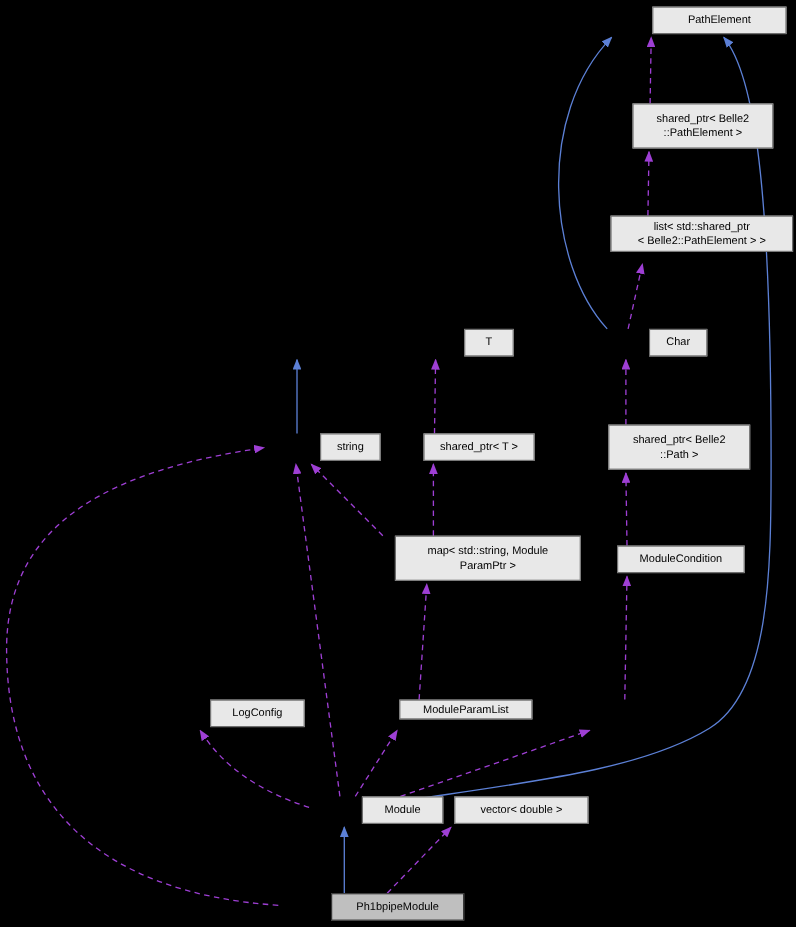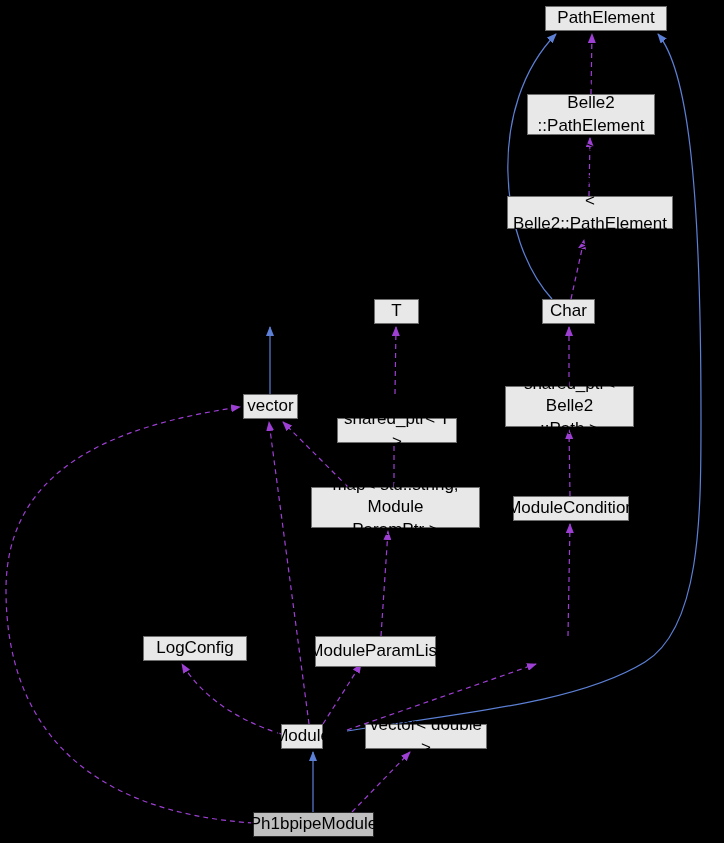--- a/index.html
+++ b/index.html
@@ -22,22 +22,23 @@
     stroke-width:1.2;
   }
   #arrow-uses path { fill:var(--edge-uses,#9e3fd4); }
   #arrow-inherits path { fill:var(--edge-inherits,#5c80d6); }
   .node {
     position:absolute;
     display:flex; align-items:center; justify-content:center;
     background:var(--node-fill,#e8e8e8);
     border:1px solid var(--node-border,#6e6e6e);
     box-sizing:border-box;
-    font-size:17px; color:#000;
+    font-size:10px; color:#000;
     cursor:pointer;
+    margin-left:48px;
   }
   .node .lbl { white-space:pre-line; text-align:center; line-height:1.3; padding:0 3px; }
   .node.highlight {
     background:var(--node-fill-highlight,#bfbfbf);
     border-color:var(--node-border-highlight,#2a2a2a);
     cursor:default;
   }
 </style>
 </head>
 <body>
@@ -94,51 +95,51 @@
   <div class="node" style="left:542px;top:299px;width:53px;height:25px">
     <span class="lbl">Char</span>
   </div>
 
 
   <div class="node" style="left:374px;top:299px;width:45px;height:25px">
     <span class="lbl">T</span>
   </div>
 
   <div class="node" style="left:243px;top:394px;width:55px;height:25px">
-    <span class="lbl">vector</span>
+    <span class="lbl">string</span>
   </div>
 
-  <div class="node" style="left:337px;top:418px;width:120px;height:25px">
+  <div class="node" style="left:337px;top:394px;width:101px;height:25px">
     <span class="lbl">shared_ptr&lt; T &gt;</span>
   </div>
 
   <div class="node" style="left:505px;top:386px;width:129px;height:41px">
     <span class="lbl">shared_ptr&lt; Belle2
 ::Path &gt;</span>
   </div>
 
   <div class="node" style="left:311px;top:487px;width:169px;height:41px">
     <span class="lbl">map&lt; std::string, Module
 ParamPtr &gt;</span>
   </div>
 
   <div class="node" style="left:513px;top:496px;width:116px;height:25px">
     <span class="lbl">ModuleCondition</span>
   </div>
 
-  <div class="node" style="left:143px;top:636px;width:104px;height:25px">
+  <div class="node" style="left:143px;top:636px;width:86px;height:25px">
     <span class="lbl">LogConfig</span>
   </div>
 
-  <div class="node" style="left:315px;top:636px;width:121px;height:31px">
+  <div class="node" style="left:315px;top:636px;width:121px;height:18px">
     <span class="lbl">ModuleParamList</span>
   </div>
 
 
-  <div class="node" style="left:281px;top:724px;width:42px;height:25px">
+  <div class="node" style="left:281px;top:724px;width:74px;height:25px">
     <span class="lbl">Module</span>
   </div>
 
   <div class="node" style="left:365px;top:724px;width:122px;height:25px">
     <span class="lbl">vector&lt; double &gt;</span>
   </div>
 
   <div class="node highlight" style="left:253px;top:812px;width:121px;height:25px">
     <span class="lbl">Ph1bpipeModule</span>
   </div>

